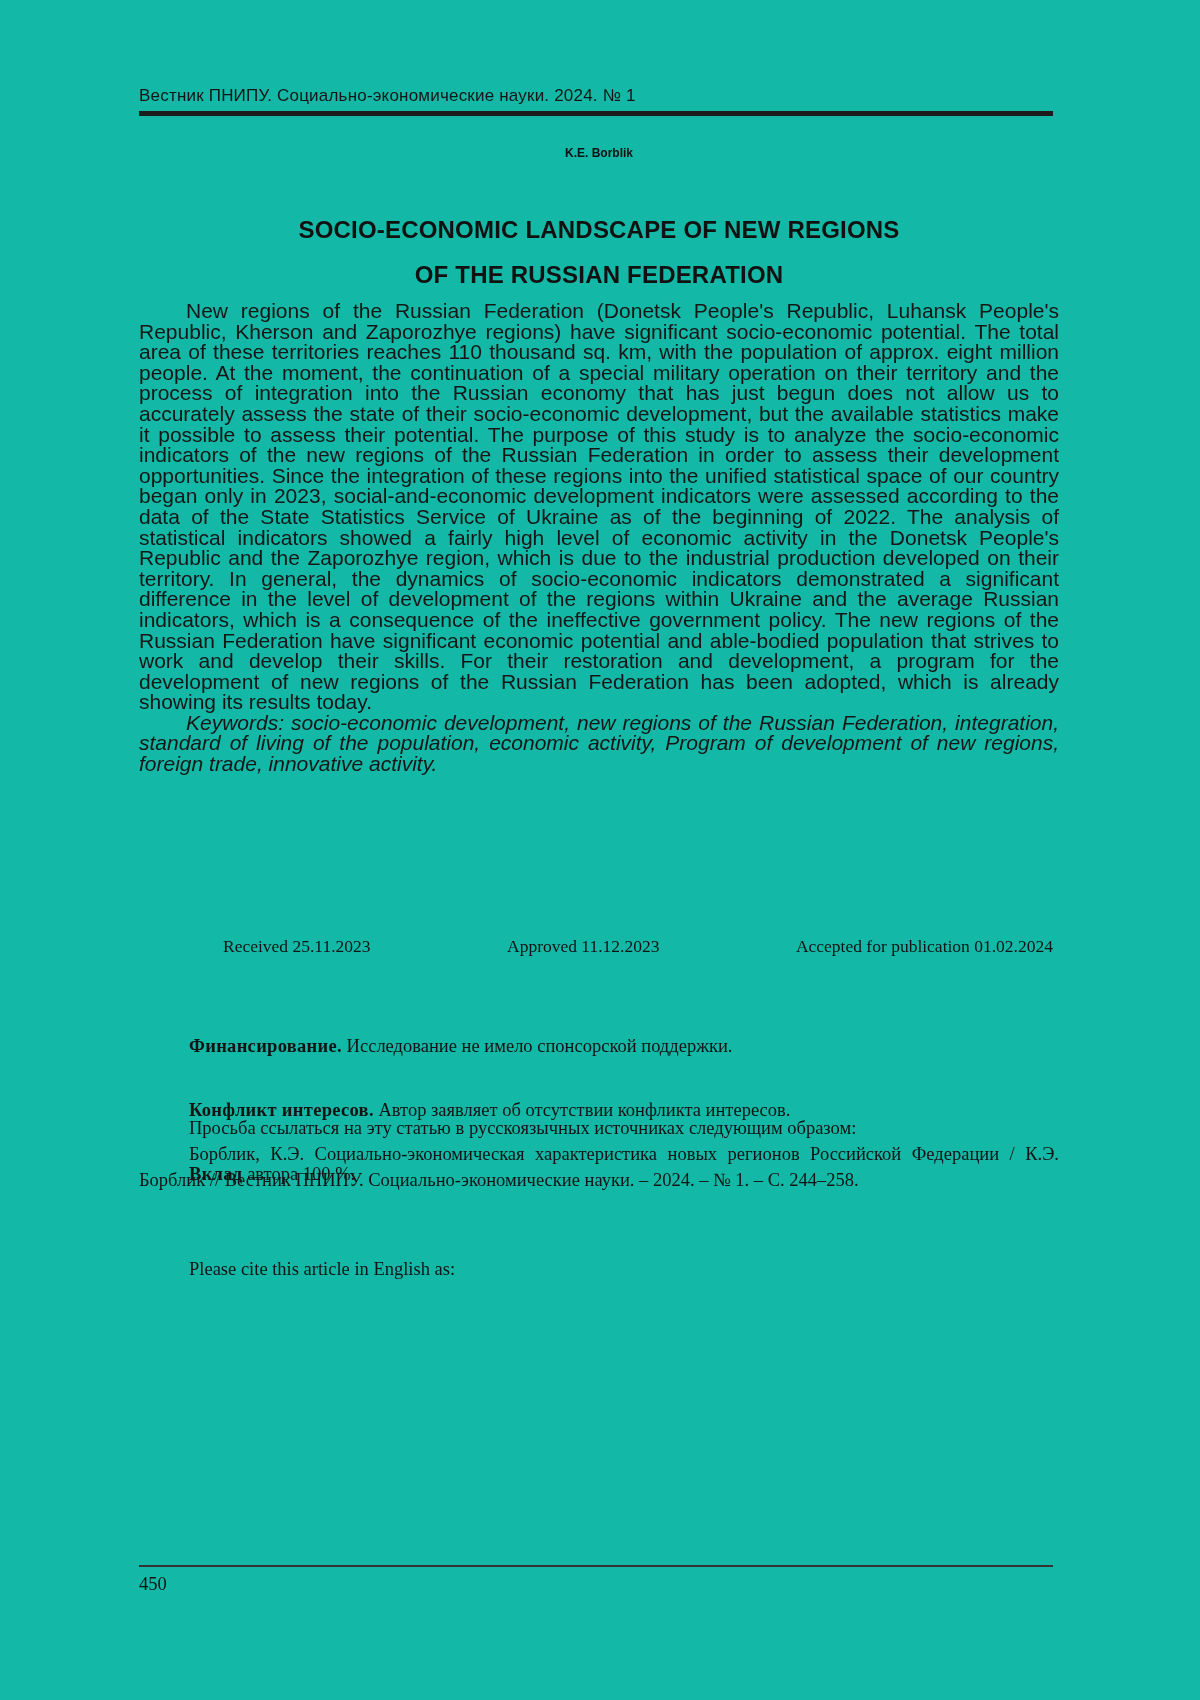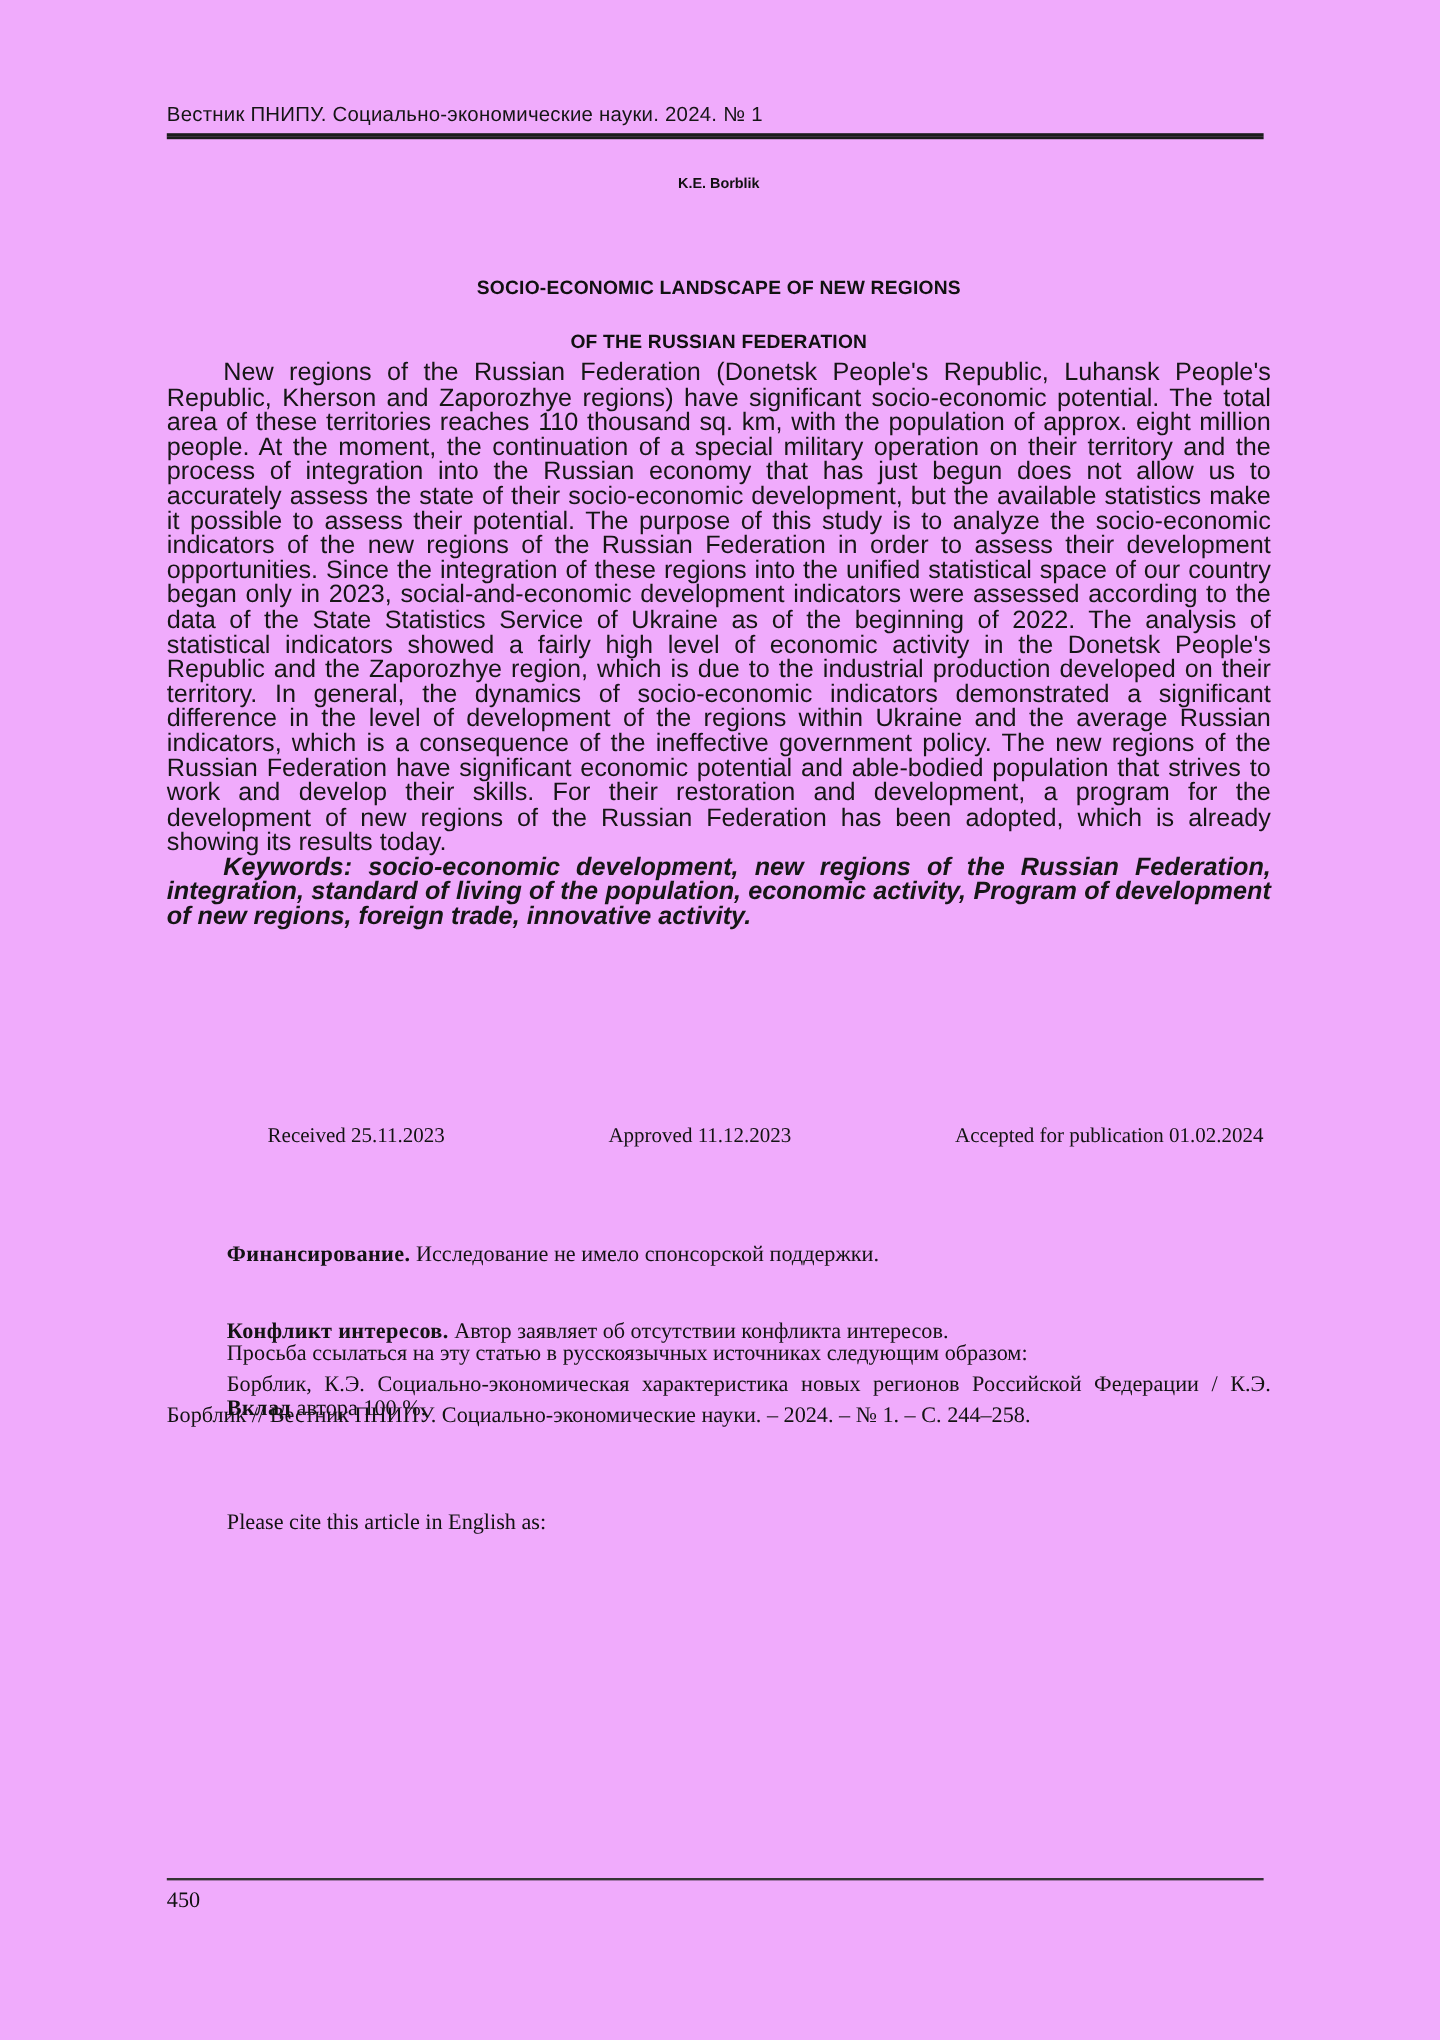--- a/index.html
+++ b/index.html
@@ -1,29 +1,29 @@
 <!DOCTYPE html>
 <html><head>
 <meta charset="utf-8">
 <style>
   * { margin: 0; padding: 0; box-sizing: border-box; }
   html, body { background: #ffffff; }
   body { width: 1200px; height: 1700px; position: relative; font-family: "Liberation Sans", sans-serif; color: #111; }
-  .page { position: absolute; inset: 0; background: #f0abfc; }
+  .page { position: absolute; inset: 0; background: #14b8a6; }
   .content { position: absolute; left: 139px; width: 920px; }
 
   .journal-header { top: 86px; font-size: 17px; letter-spacing: 0.2px; color: #151515; }
   .rule-double { top: 111px; height: 4px; border-top: 3px solid #1c1c1c; border-bottom: 2px solid #1c1c1c; width: 914px; }
 
   .author-name { top: 146px; width: 920px; text-align: center; font-size: 12px; font-weight: bold; }
-  .article-title { top: 218px; width: 920px; text-align: center; font-size: 16px; font-weight: bold; line-height: 45px; letter-spacing: 0.2px; }
+  .article-title { top: 207px; width: 920px; text-align: center; font-size: 24px; font-weight: bold; line-height: 45px; letter-spacing: 0.2px; }
 
   .abstract-block { top: 301px; font-size: 21px; line-height: 20.6px; text-align: justify; color: #161616; }
   .abstract-block p { text-indent: 47px; }
-  .keywords { font-style: italic; font-weight: bold; }
+  .keywords { font-style: italic; }
 
   .bio { top: 850px; font-size: 17.5px; line-height: 26.5px; text-align: justify; }
   .bio .indent { display: inline-block; width: 50px; }
 
   .dates-row { top: 936px; width: 914px; display: flex; justify-content: space-between; padding-left: 84px; font-family: "Liberation Serif", serif; font-size: 17.5px; color: #131313; align-items: center; }
 
   .serif-block { font-family: "Liberation Serif", serif; font-size: 18.5px; color: #131313; }
   .funding { top: 996px; line-height: 28px; }
   .funding p { text-indent: 50px; margin-top: 36px; }
   .funding b { letter-spacing: 0.3px; }

